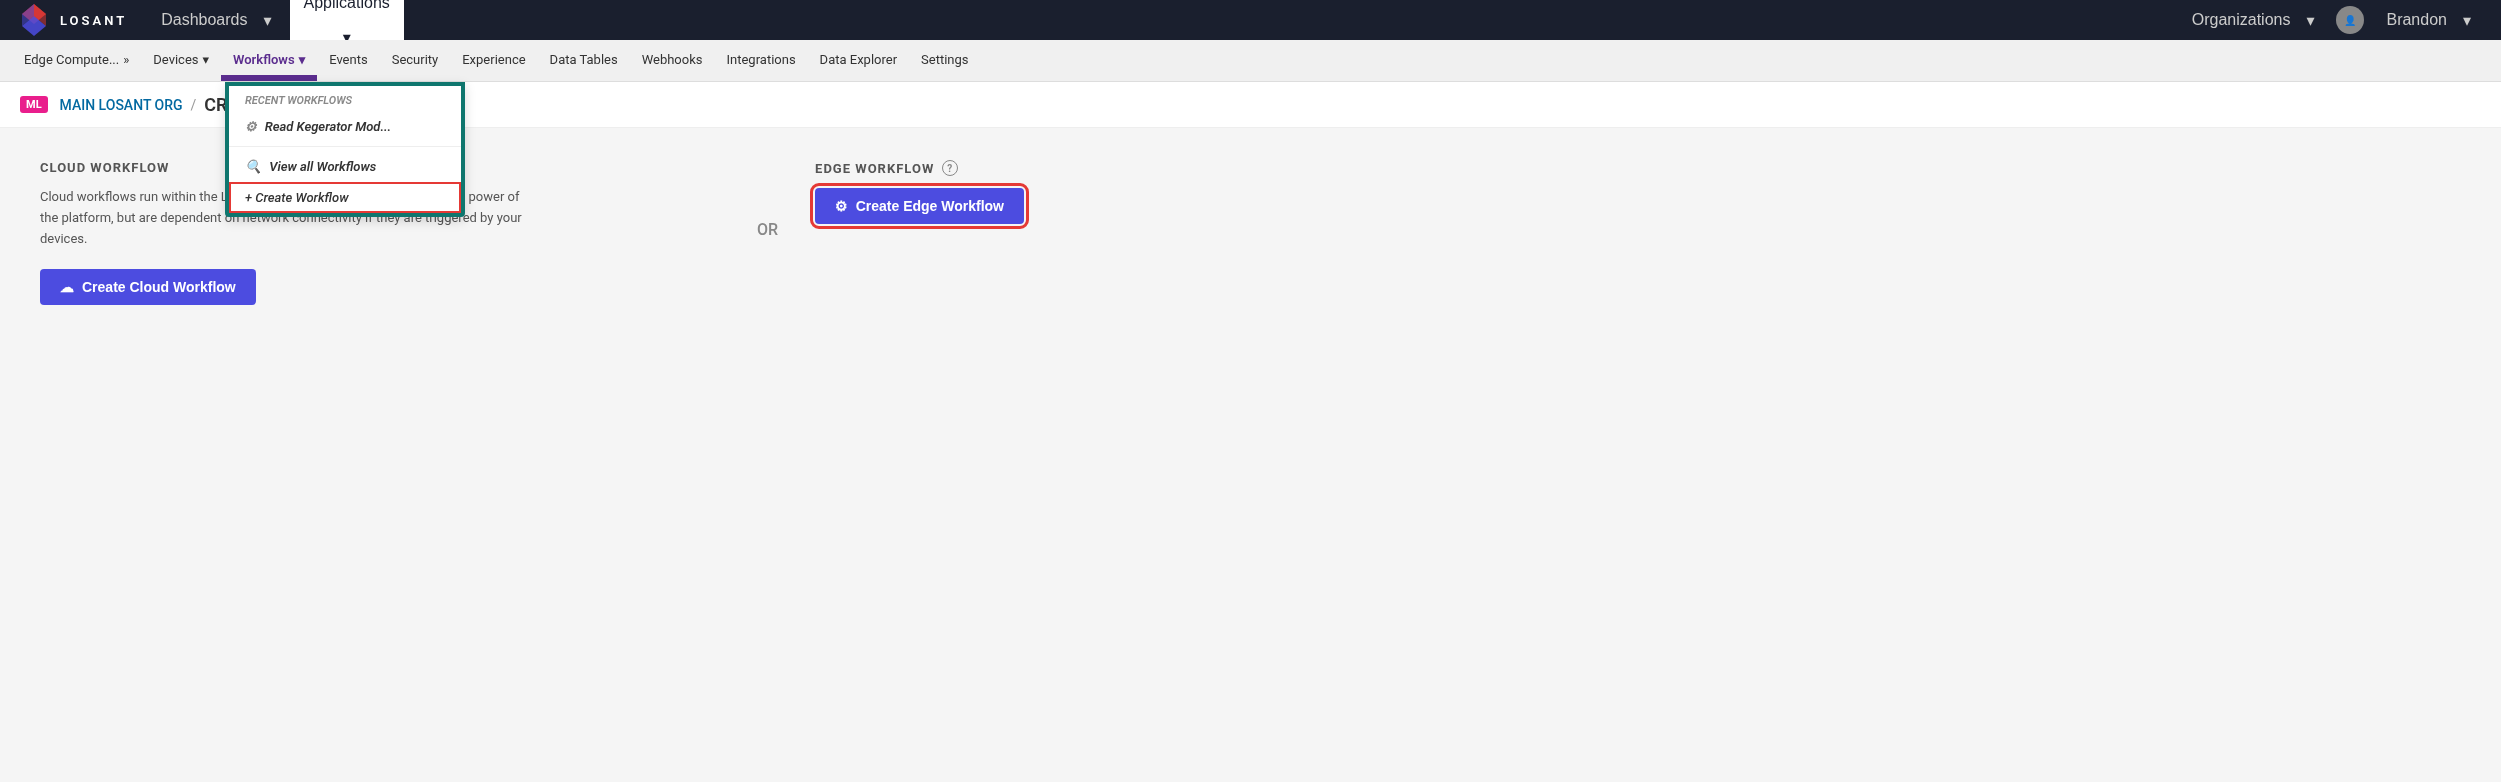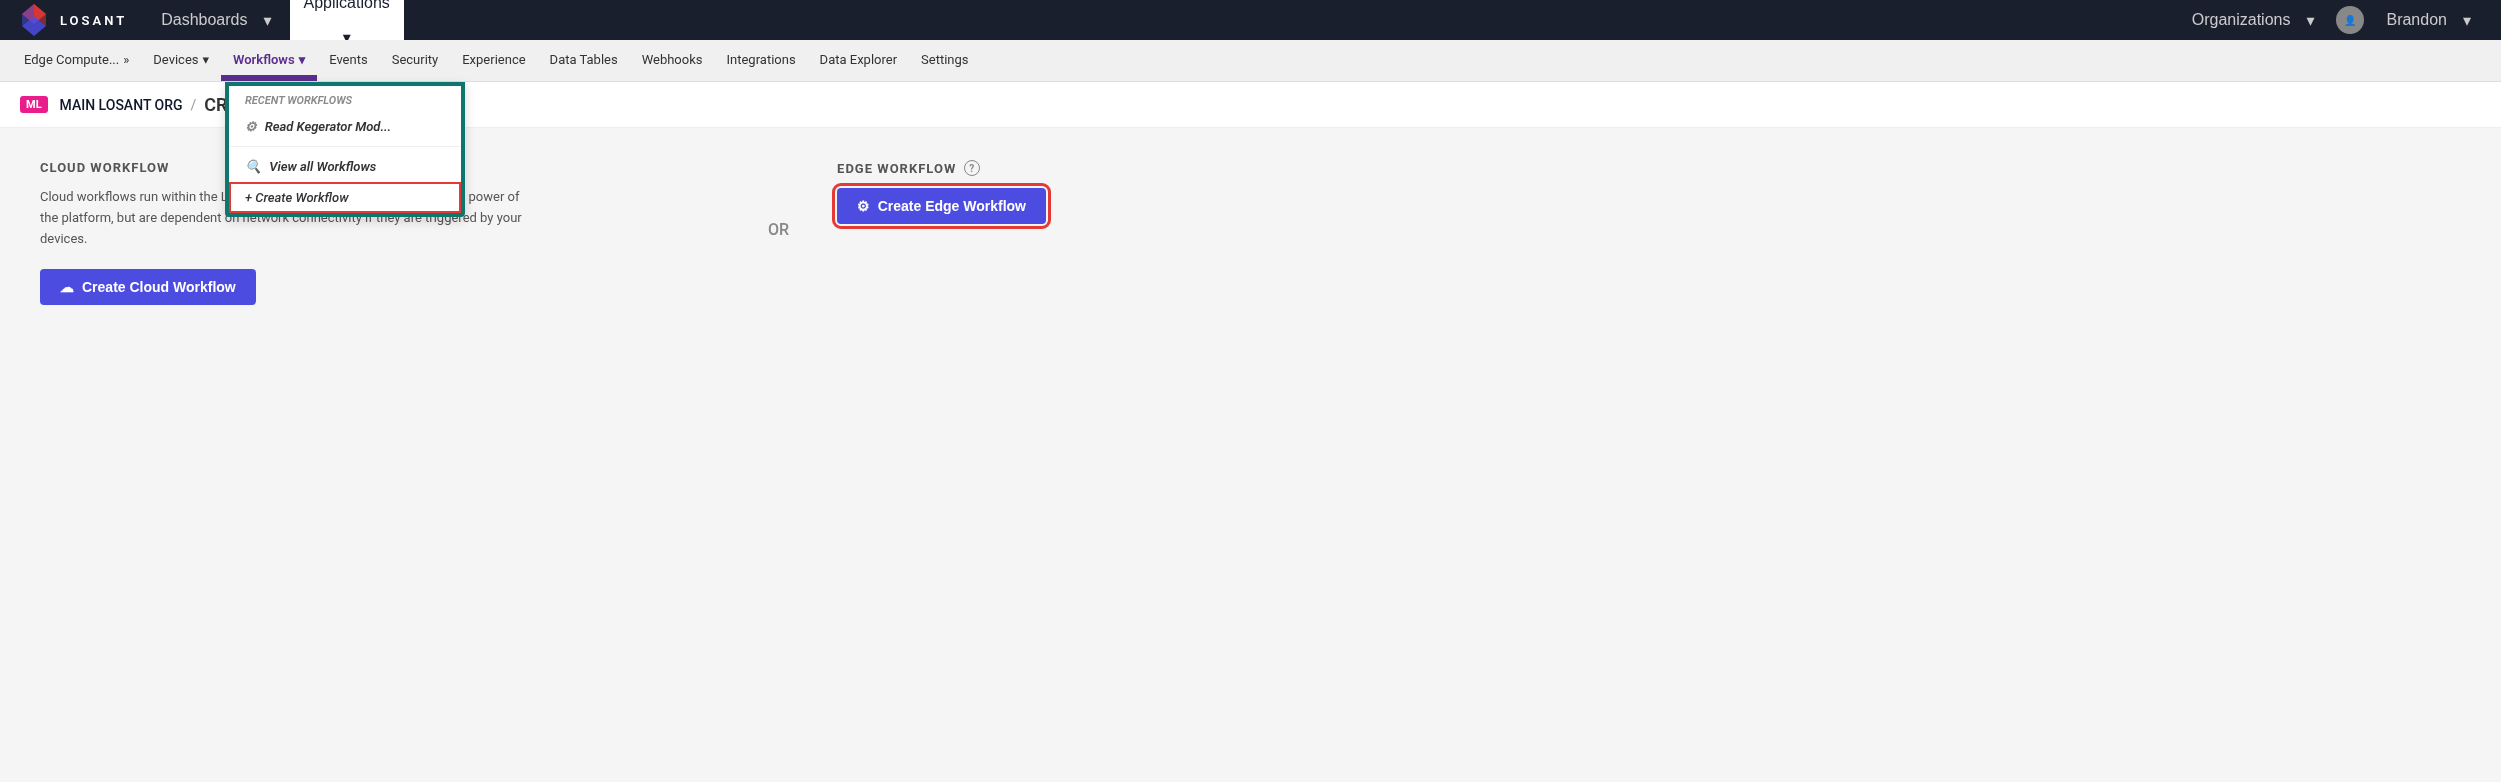--- a/index.html
+++ b/index.html
@@ -99,29 +99,29 @@
     }
     .breadcrumb-org-badge {
       background: #e91e8c;
       color: white;
       font-size: 11px;
       font-weight: 700;
       padding: 2px 6px;
       border-radius: 3px;
       margin-right: 4px;
     }
-    .breadcrumb-link { color: #0f172a; cursor: pointer; font-weight: 500; }
+    .breadcrumb-link { color: #0369a1; cursor: pointer; font-weight: 500; }
     .breadcrumb-sep { color: #999; }
     .breadcrumb-current { color: #333; font-weight: 600; font-size: 18px; }
 
     
     .main-content {
       padding: 32px 40px;
       display: flex;
-      gap: 28px;
+      gap: 17px;
       align-items: flex-start;
     }
 
     .workflow-option {
       flex: 1;
       max-width: 680px;
     }
 
     .option-title {
       font-size: 13px;

